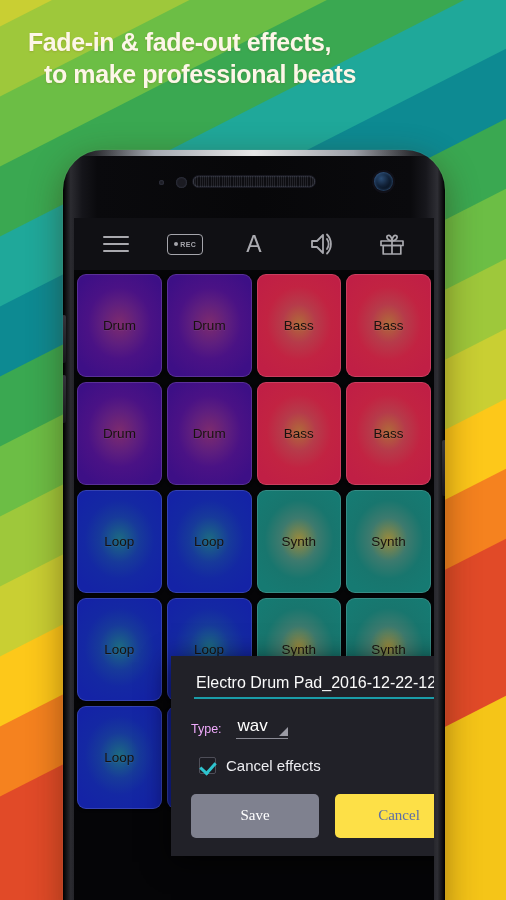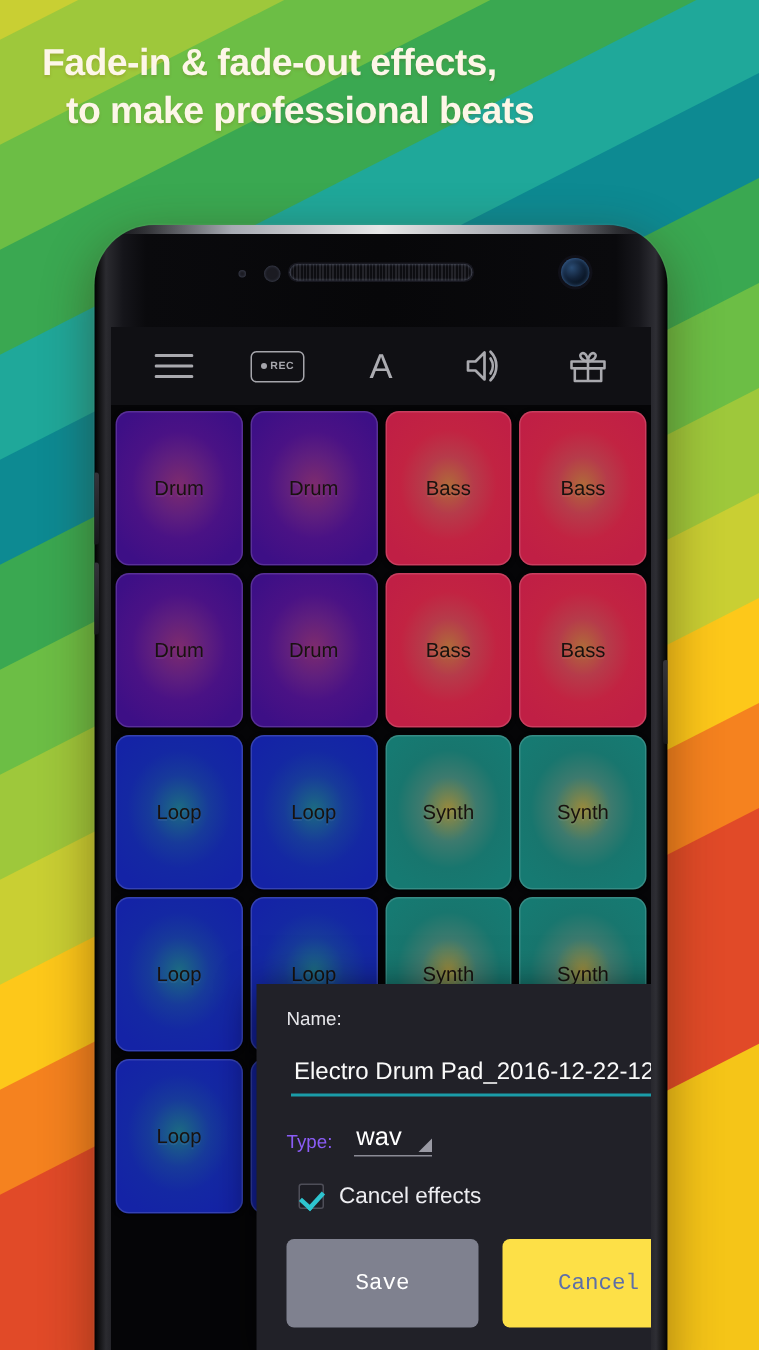--- a/index.html
+++ b/index.html
@@ -167,21 +167,21 @@
     color:#fafafa;
     font-family:"Liberation Sans", sans-serif;
     font-size:16px;
     padding:2px 2px 5px 2px;
     outline:none;
   }
   #dlg-type-row {
     display:flex; align-items:flex-end; gap:14px;
     margin:0 0 18px 0;
   }
-  #dlg-type-label { color:#8b5cf6; font-size:12.5px; padding-bottom:3px; }
+  #dlg-type-label { color:#f0abfc; font-size:12.5px; padding-bottom:3px; }
   #dlg-type-select {
     position:relative;
     min-width:52px;
     border-bottom:1.5px solid #8b8b95;
     padding:0 16px 2px 2px;
     color:#ffffff; font-size:17px; line-height:1.1;
   }
   #dlg-type-select .caret {
     position:absolute; right:0; bottom:2px;
     width:0; height:0;
@@ -199,25 +199,25 @@
     position:absolute; left:3px; top:1px;
     width:7px; height:12px;
     border:solid #2ec4cf;
     border-width:0 3px 3px 0;
     transform:rotate(42deg);
   }
   #dlg-check-label { color:#ededf1; font-size:15px; }
   #dlg-buttons { display:flex; gap:16px; }
   .dlg-btn {
     flex:1;
-    height:59px;
+    height:44px;
     border-radius:5px;
     background:#7f818f;
     border:none;
-    font-family:Liberation Mono, monospace;
+    font-family:Liberation Serif, serif;
     font-size:15px;
     display:flex; align-items:center; justify-content:center;
     cursor:pointer;
   }
   #dlg-save { color:#ffffff; }
   #dlg-cancel { color:#5d6fa8; background:#fde047; }
 </style>
 </head>
 <body>
 
@@ -364,21 +364,20 @@
         <div class="pad synth">
           <span>Synth</span>
         </div>
         <div class="pad synth">
           <span>Synth</span>
         </div>
       </div>
 
     <div id="dialog">
 
-      <div id="dlg-name-label">Name:</div>
 
       <div id="dlg-input-wrap">
         <input id="dlg-input" type="text" value="Electro Drum Pad_2016-12-22-12-20" style="">
       </div>
 
       <div id="dlg-type-row">
         <span id="dlg-type-label">Type:</span>
         <div id="dlg-type-select">
           <span>wav</span>
           <span class="caret"></span>

